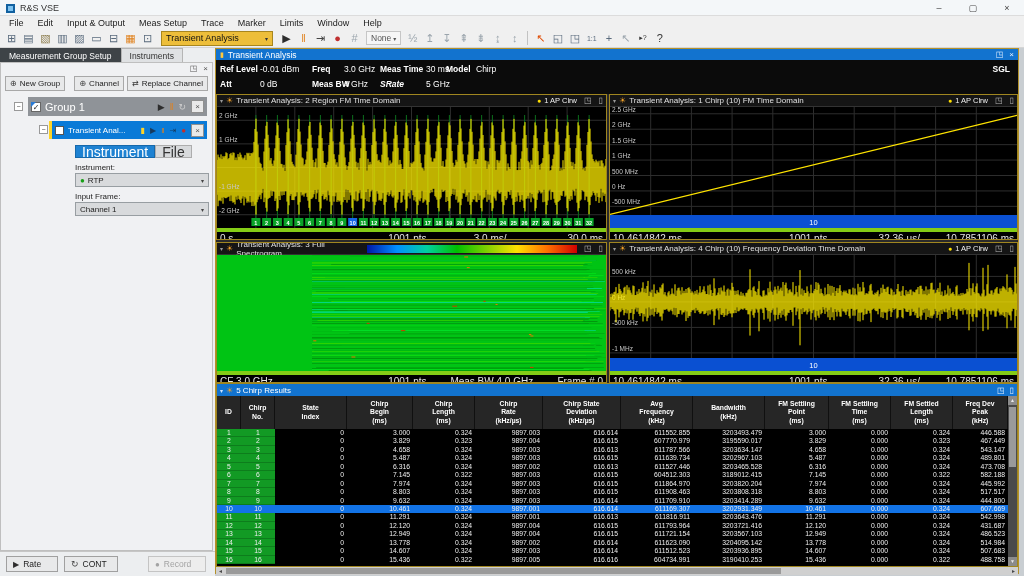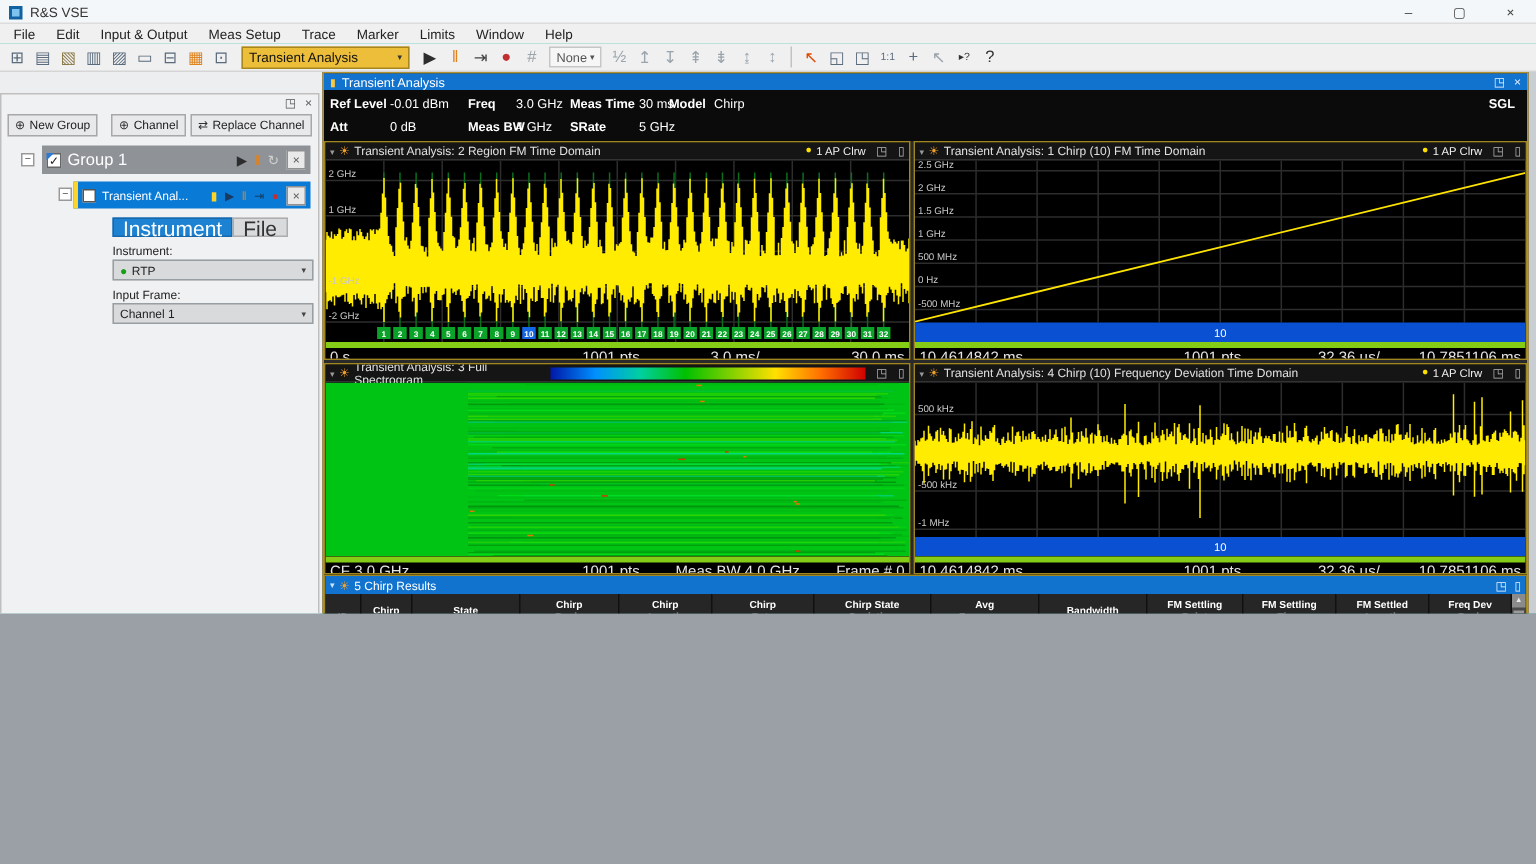--- a/index.html
+++ b/index.html
@@ -1,17 +1,17 @@
 <!DOCTYPE html>
 <html><head>
 <meta charset="utf-8">
 <style>
 *{margin:0;padding:0;box-sizing:border-box;font-family:"Liberation Sans",sans-serif}
 html,body{background:#9aa0a6}
-.screen{position:relative;width:1024px;height:409px;background:#14b8a6;overflow:hidden}
+.screen{position:relative;width:1024px;height:576px;background:#fde047;overflow:hidden}
 
 .titlebar{position:absolute;left:0;top:0;width:100%;height:16px;background:#f4f7f9;border-bottom:1px solid #dcdcdc;font-size:9px;color:#333}
 .logo{position:absolute;left:6px;top:4px;width:9px;height:9px;background:#1261a0}
 .logo:after{content:"";position:absolute;left:2px;top:2px;width:5px;height:5px;background:#7ec3f0}
 .apptitle{position:absolute;left:20px;top:3px}
 .winbtns{position:absolute;right:0;top:0;height:16px;display:flex;align-items:center}
 .winbtns span{width:34px;text-align:center;font-size:9px;color:#444}
 
 .menubar{position:absolute;top:16px;height:13px;width:100%;background:#f0f0f0;font-size:9px;display:flex;align-items:center;padding-left:2px}
 .menu-item{padding:0 7px;color:#222}
@@ -168,20 +168,24 @@
         <span class="tbi" style="color: rgb(90, 107, 125);">+</span>
         <span class="tbi" style="color: rgb(154, 164, 172);">↖</span>
         <span class="tbi" style="color: rgb(51, 51, 51); font-size: 7px;">▸?</span>
         <span class="tbi" style="color: rgb(51, 51, 51);">?</span>
       </span>
   </div>
 
   <div class="work">
 
     <div class="sidebar">
+      <div class="sbtabs">
+          <div class="sbtab active">Measurement Group Setup</div>
+          <div class="sbtab">Instruments</div>
+        </div>
       <div class="sbpanel">
         <div class="sbwin">
           <span>◳</span>
           <span>×</span>
         </div>
         <div class="sbbtnrow">
           <span class="sbbtn">
               <span class="bi">⊕</span>
               <span>New Group</span>
             </span>
@@ -260,21 +264,21 @@
         </span>
       </div>
       <div class="mhead">
         <span class="sgl">SGL</span>
       <span class="hf" style="left: 4px; top: 4px;"><b style="width: 40px;">Ref Level</b><span class="val">-0.01 dBm</span></span>
           <span class="hf" style="left: 96px; top: 4px;"><b style="width: 32px;">Freq</b><span class="val">3.0 GHz</span></span>
           <span class="hf" style="left: 164px; top: 4px;"><b style="width: 46px;">Meas Time</b><span class="val">30 ms</span></span>
           <span class="hf" style="left: 230px; top: 4px;"><b style="width: 30px;">Model</b><span class="val">Chirp</span></span>
           <span class="hf" style="left: 4px; top: 19px;"><b style="width: 40px;">Att</b><span class="val">0 dB</span></span>
           <span class="hf" style="left: 96px; top: 19px;"><b style="width: 32px;">Meas BW</b><span class="val">4 GHz</span></span>
-          <span class="hf" style="left: 164px; top: 19px;"><b style="width: 46px;">SRate</b><span class="val">5 GHz</span></span>
+          <span class="hf" style="left: 164px; top: 19px;"><b style="width: 46px; font-style: italic;">SRate</b><span class="val">5 GHz</span></span>
         </div>
 
       <div class="panel" style="left:0;top:45px;width:391px;height:146px">
         <div class="ptitle">
           <span class="pdd">▾</span>
           <span class="star">☀</span>
           <span>Transient Analysis: 2 Region FM Time Domain</span>
           <span class="legend">
               <span class="ldot">●</span>
               <span>1 AP Clrw</span>

